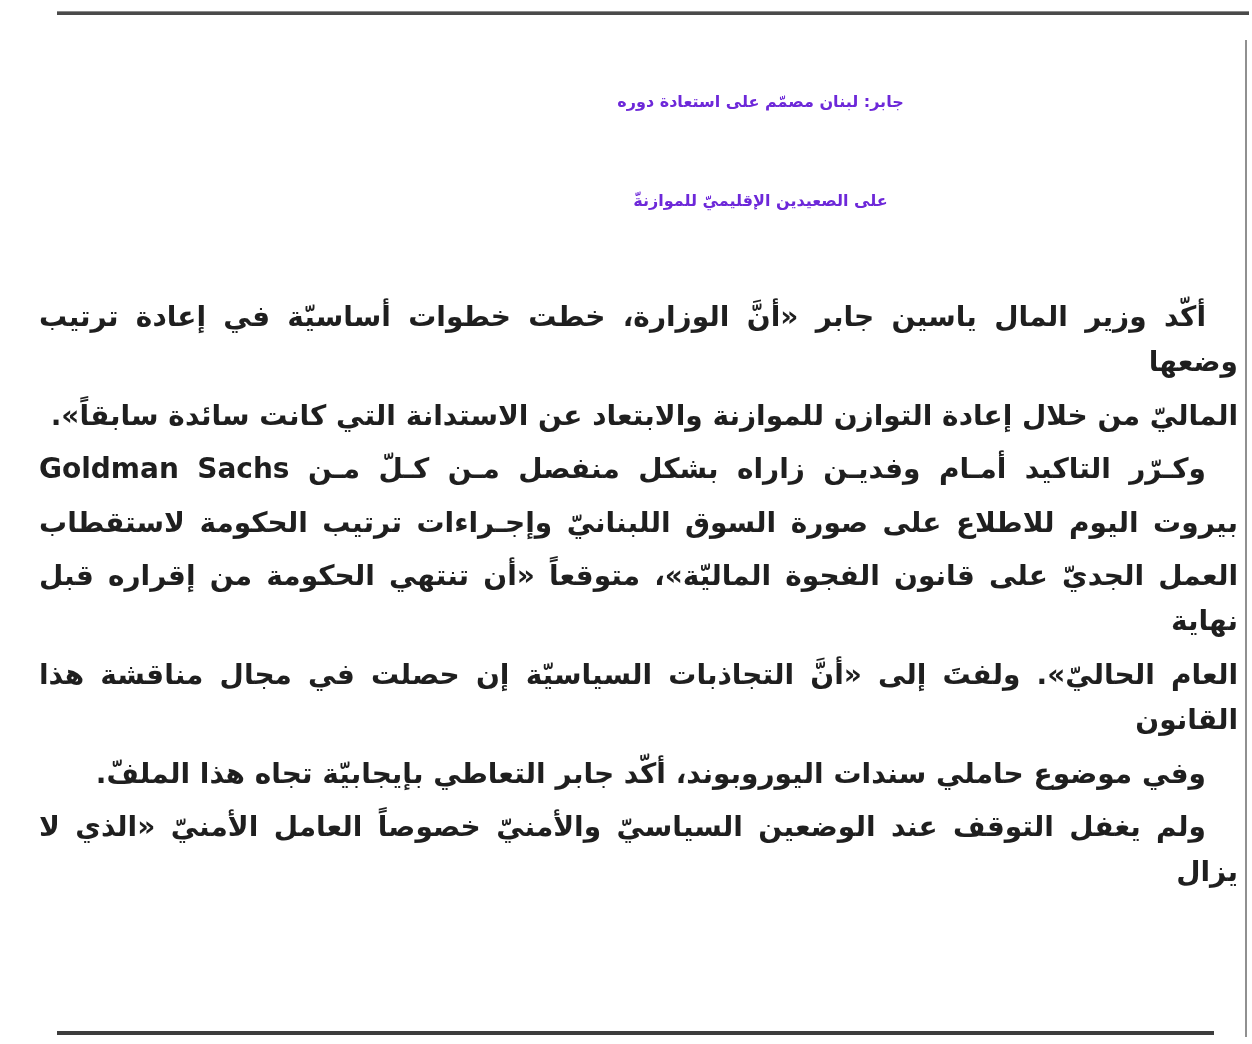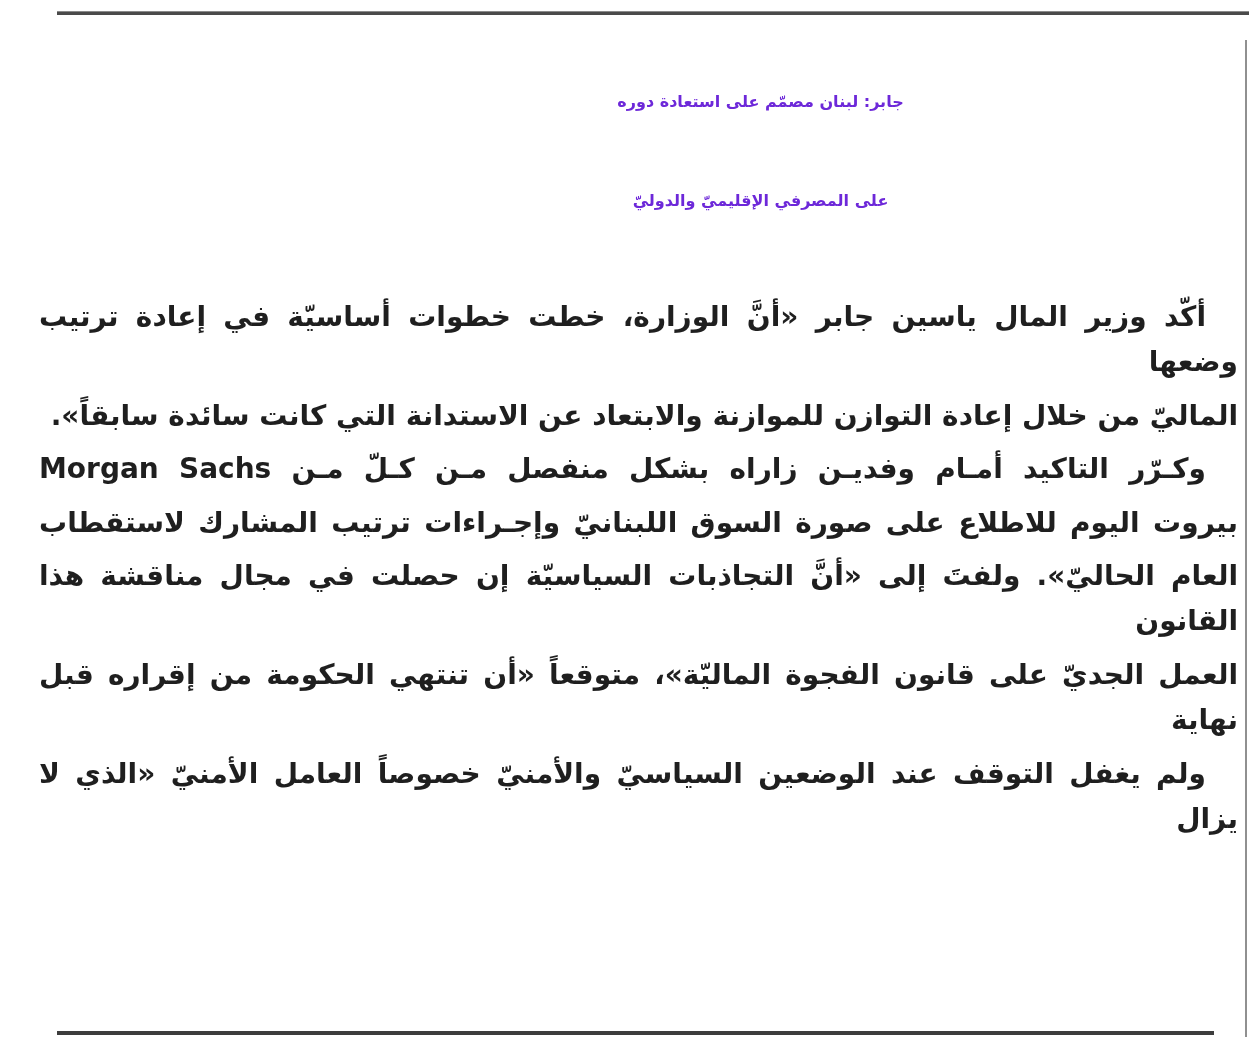--- a/index.html
+++ b/index.html
@@ -78,30 +78,33 @@
 </style>
 </head>
 <body>
 
 <div class="top-rule"></div>
 <div class="side-rule"></div>
 <div class="bottom-rule"></div>
 
 <h1 class="headline" style="margin:0; font-size:inherit;">
   <div>جابر: لبنان مصمّم على استعادة دوره</div>
-  <div>على المصرفي الإقليميّ والدوليّ</div>
+  <div>على الصعيدين الإقليميّ للموازنةّ</div>
 </h1>
 
 <div class="article">
     <div class="para">
       <div class="line first" dir="rtl">أكّد وزير المال ياسين جابر «أنَّ الوزارة، خطت خطوات أساسيّة في إعادة ترتيب وضعها</div>
       <div class="line last" dir="rtl">الماليّ من خلال إعادة التوازن للموازنة والابتعاد عن الاستدانة التي كانت سائدة سابقاً».</div>
     </div>
     <div class="para">
-      <div class="line first" dir="rtl">وكـرّر التاكيد أمـام وفديـن زاراه بشكل منفصل مـن كـلّ مـن Morgan Sachs</div>
-      <div class="line" dir="rtl">بيروت اليوم للاطلاع على صورة السوق اللبنانيّ وإجـراءات ترتيب المشارك لاستقطاب</div>
+      <div class="line first" dir="rtl">وكـرّر التاكيد أمـام وفديـن زاراه بشكل منفصل مـن كـلّ مـن Goldman Sachs</div>
+      <div class="line" dir="rtl">بيروت اليوم للاطلاع على صورة السوق اللبنانيّ وإجـراءات ترتيب الحكومة لاستقطاب</div>
+      <div class="line" dir="rtl">العمل الجديّ على قانون الفجوة الماليّة»، متوقعاً «أن تنتهي الحكومة من إقراره قبل نهاية</div>
       <div class="line" dir="rtl">العام الحاليّ». ولفتَ إلى «أنَّ التجاذبات السياسيّة إن حصلت في مجال مناقشة هذا القانون</div>
-      <div class="line" dir="rtl">العمل الجديّ على قانون الفجوة الماليّة»، متوقعاً «أن تنتهي الحكومة من إقراره قبل نهاية</div>
+    </div>
+    <div class="para">
+      <div class="line first last" dir="rtl">وفي موضوع حاملي سندات اليوروبوند، أكّد جابر التعاطي بإيجابيّة تجاه هذا الملفّ.</div>
     </div>
     <div class="para">
       <div class="line first" dir="rtl">ولم يغفل التوقف عند الوضعين السياسيّ والأمنيّ خصوصاً العامل الأمنيّ «الذي لا يزال</div>
     </div>
   </div>
 
 </body></html>

